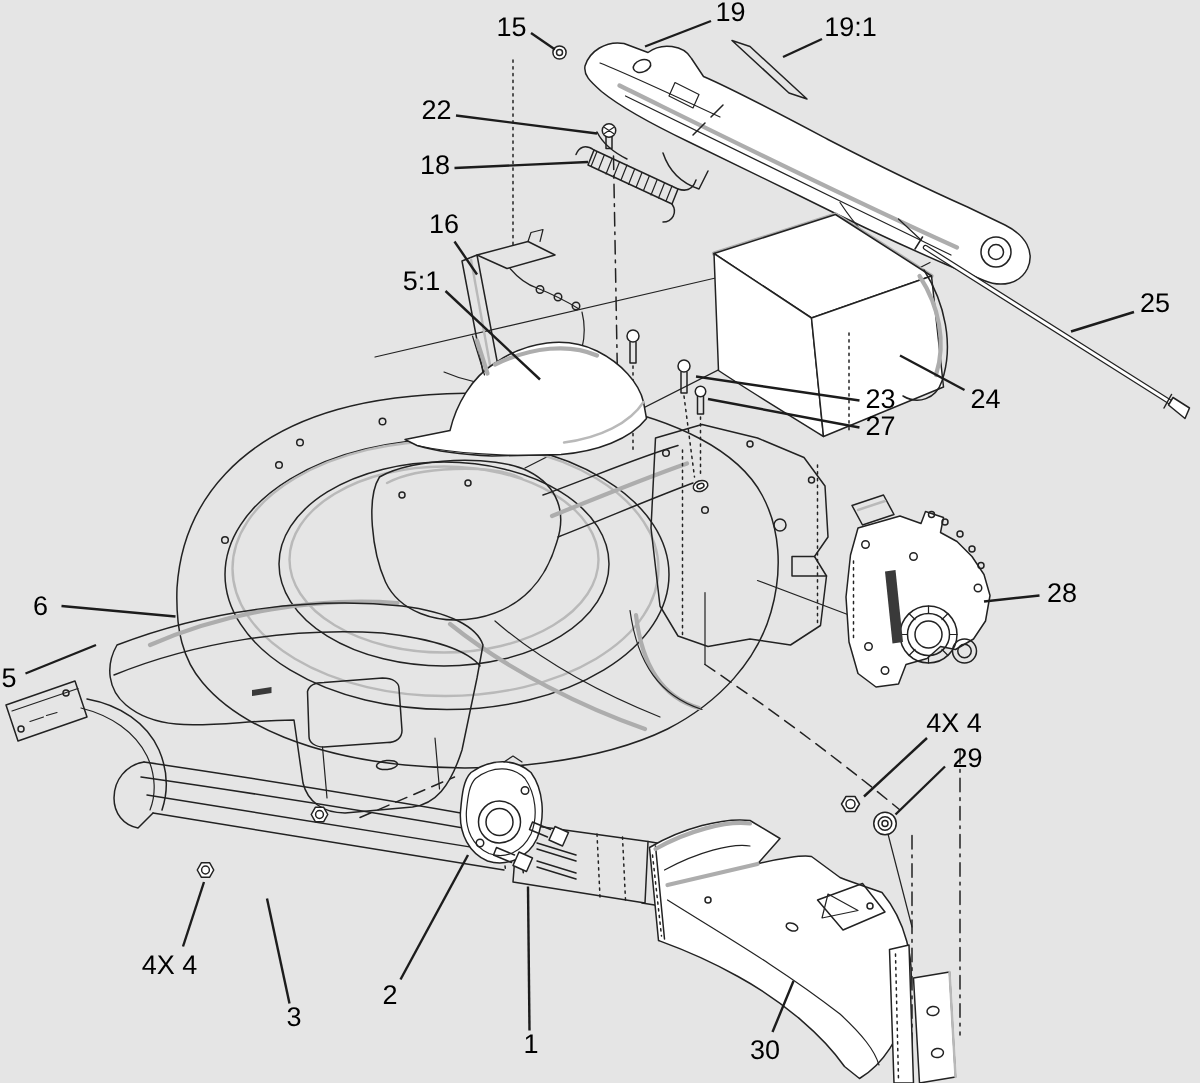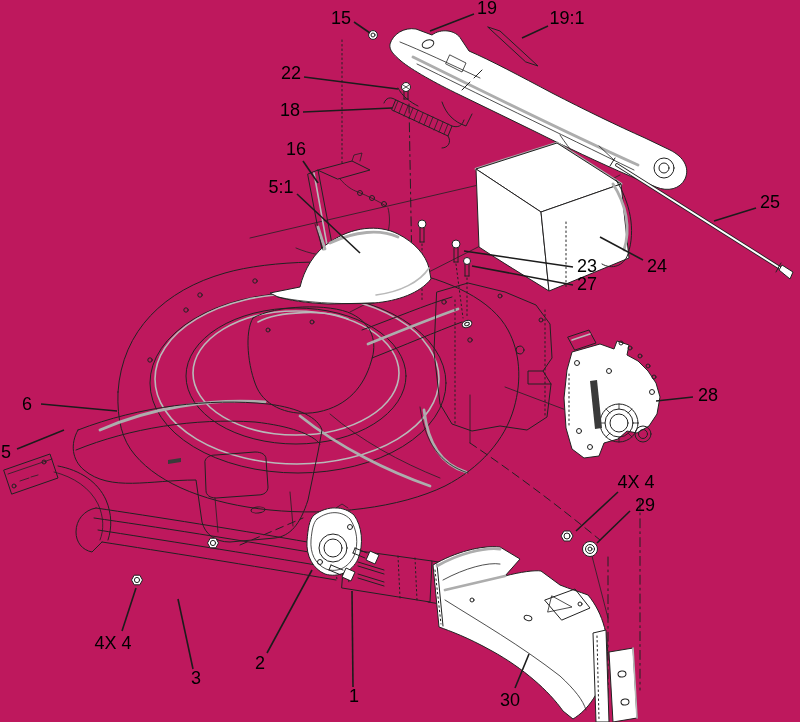--- a/index.html
+++ b/index.html
@@ -1,16 +1,16 @@
 <!DOCTYPE html>
 <html><head>
 <meta charset="utf-8">
 <style>
   html,body{margin:0;padding:0;background:#ffffff;}
-  .stage{position:relative;width:800px;height:722px;background:#be185d;overflow:hidden;
+  .stage{position:relative;width:800px;height:722px;background:#e5e5e5;overflow:hidden;
          font-family:"Liberation Sans",sans-serif;}
   svg{display:block;}
   
   .k{stroke:#222;fill:none;stroke-width:1;stroke-linejoin:round;stroke-linecap:round;}
   .kf{stroke:#222;fill:#fff;stroke-width:1;stroke-linejoin:round;}
   .kw{stroke:#fff;fill:none;stroke-linecap:round;}
   .thick{stroke-width:3.6;}
   .g{stroke:#adadad;fill:none;stroke-width:2.8;stroke-linecap:round;}
   .g2{stroke:#b9b9b9;fill:none;stroke-width:1.6;stroke-linecap:round;}
   .thin{stroke-width:0.8;}

